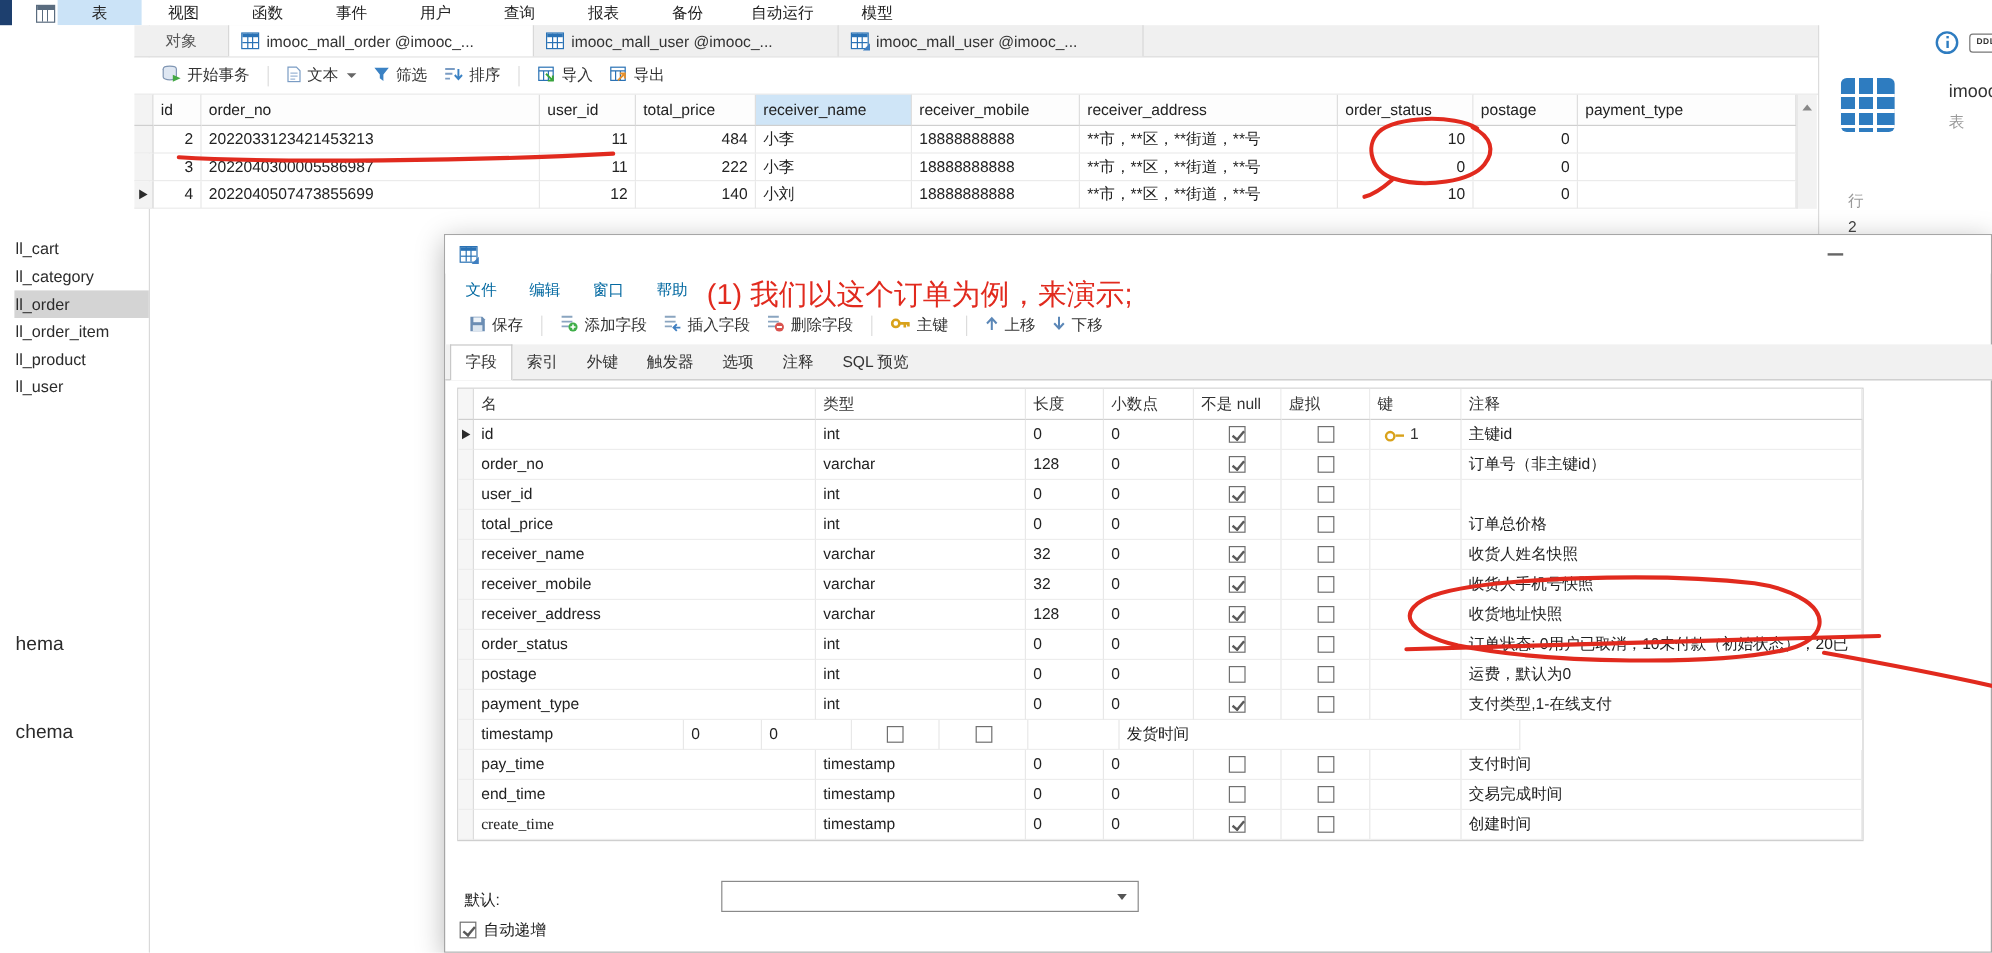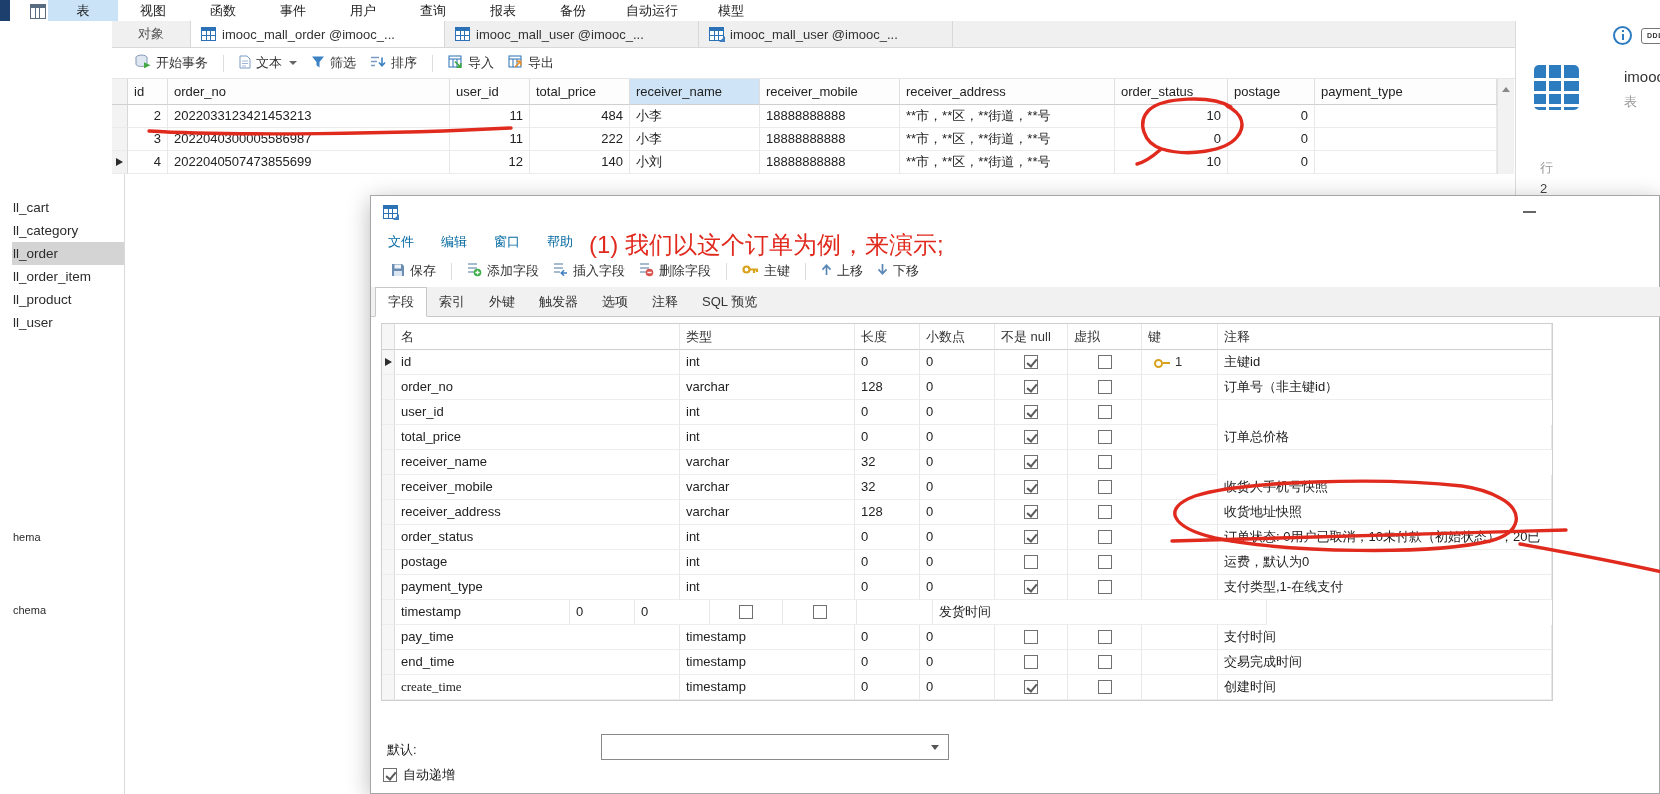--- a/index.html
+++ b/index.html
@@ -16,21 +16,21 @@
   .menu-items{display:flex;margin-left:48px}
   .menu-item{width:70px;text-align:center;height:21px;line-height:21px;color:#222;cursor:default}
   .menu-item.wide{width:88px}
   .menu-item.active{background:#cbe3f7}
 
   
   .sidebar{position:absolute;left:12px;top:21px;width:112px;height:773px;background:#fff;border-right:1px solid #d9d9d9}
   .side-tables{position:absolute;left:0;top:175px;width:112px}
   .side-item{height:23px;line-height:23px;padding-left:1px;white-space:nowrap;color:#2b2b2b;font-size:13.5px}
   .side-item.selected{background:#d4d4d4}
-  .side-other{position:absolute;left:0;width:112px;height:23px;line-height:23px;padding-left:1px;color:#2b2b2b;font-size:11px}
+  .side-other{position:absolute;left:0;width:112px;height:23px;line-height:23px;padding-left:1px;color:#2b2b2b;font-size:16px}
   .o1{top:505px}.o2{top:578px}
 
   
   .tabbar{position:absolute;left:112px;top:21px;width:1403px;height:26px;background:#f0f0f0;
           border-bottom:1px solid #d8d8d8;display:flex;align-items:stretch}
   .objects-tab{width:78px;text-align:center;line-height:26px;color:#555}
   .doc-tab{width:243px;display:flex;align-items:center;gap:6px;padding-left:10px;background:#efefef;
            border-right:1px solid #d8d8d8;color:#333;white-space:nowrap;overflow:hidden}
   .doc-tab.active{background:#fff;border-left:1px solid #d8d8d8}
   .icon-table-sm{display:inline-block;width:13px;height:12px;border:1px solid #2a72b5;background-color:#fff;flex:0 0 auto;
@@ -448,20 +448,21 @@
           <div class="fcell" style="width: 175px;">varchar</div>
           <div class="fcell" style="width: 65px;">32</div>
           <div class="fcell" style="width: 75px;">0</div>
           <div class="fcell center" style="width: 73px;">
             <div class="cb checked"></div>
           </div>
           <div class="fcell center" style="width: 74px;">
             <div class="cb"></div>
           </div>
           <div class="fcell keycell" style="width: 76px;"></div>
+          <div class="fcell" style="width: 334px;">收货人姓名快照</div>
         </div>
         <div class="frow">
           <div class="fcell gut" style="width: 13px;"></div>
           <div class="fcell" style="width: 285px;">receiver_mobile</div>
           <div class="fcell" style="width: 175px;">varchar</div>
           <div class="fcell" style="width: 65px;">32</div>
           <div class="fcell" style="width: 75px;">0</div>
           <div class="fcell center" style="width: 73px;">
             <div class="cb checked"></div>
           </div>

